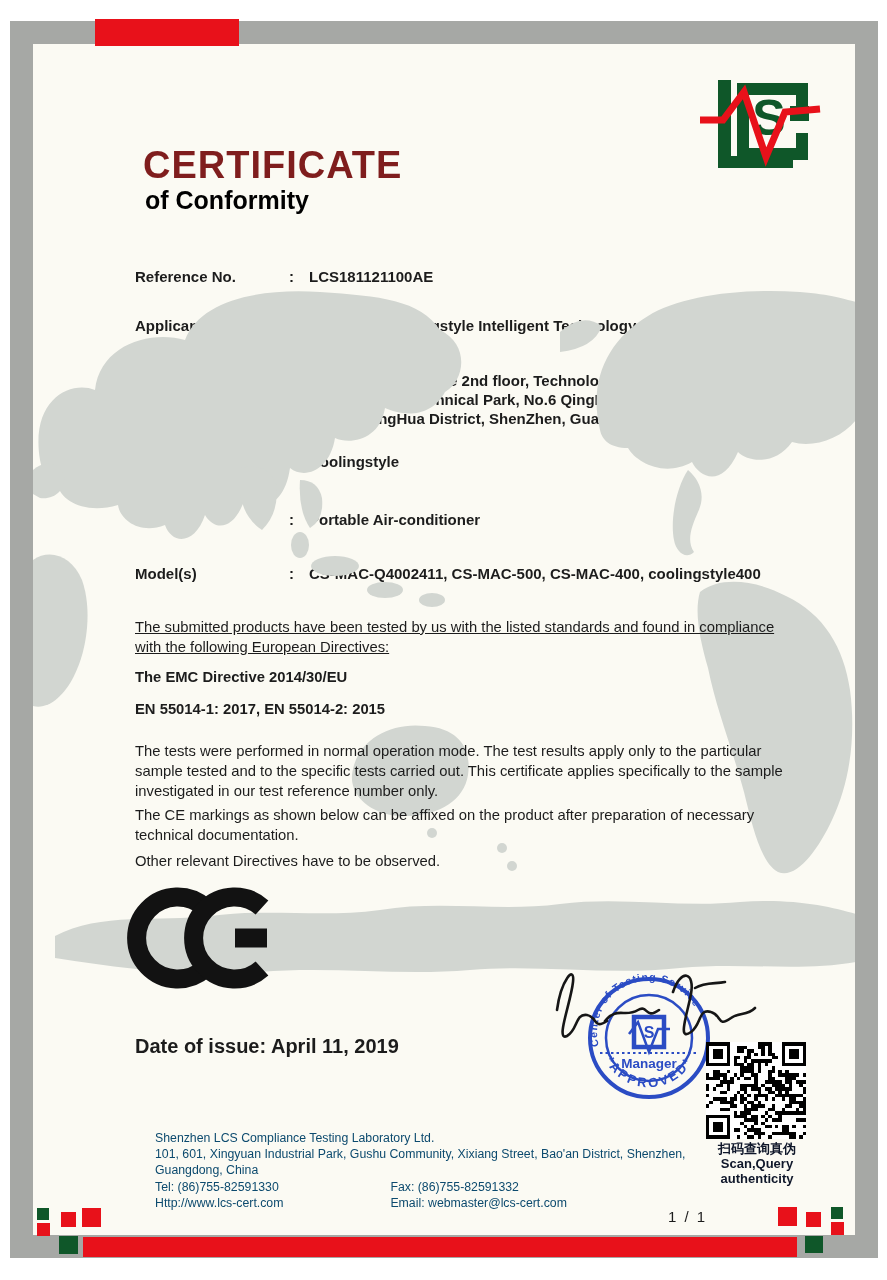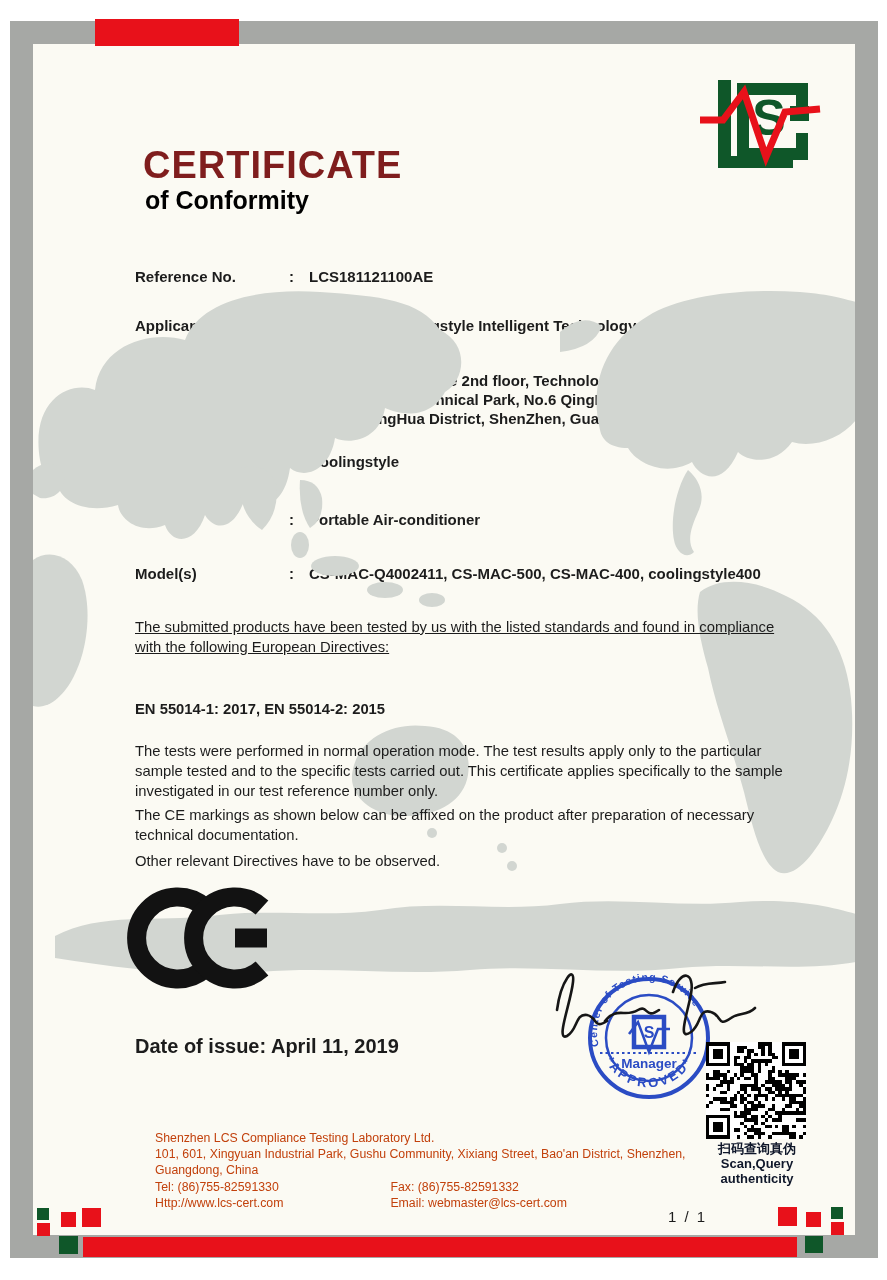--- a/index.html
+++ b/index.html
@@ -14,21 +14,21 @@
   .green{background:#0f5729;}
   .content{position:absolute;z-index:4;}
   .title-main{font-size:38px;font-weight:bold;letter-spacing:1px;color:#7f1d1d;}
   .title-sub{font-size:25px;font-weight:bold;color:#000000;}
   .row{position:absolute;left:135px;width:660px;font-size:15px;font-weight:bold;}
   .row .lbl{position:absolute;left:0;top:0;width:150px;}
   .row .col{position:absolute;left:154px;top:0;}
   .row .val{position:absolute;left:166px;top:0;width:472px;line-height:1.25;margin-left:8px;}
   .para{position:absolute;left:135px;width:656px;font-size:14.8px;line-height:1.34;}
   .para.b{font-weight:bold;}
-  .footer{position:absolute;left:155px;top:1130px;font-size:12.3px;line-height:1.32;color:#c2410c;}
+  .footer{position:absolute;left:155px;top:1130px;font-size:12.3px;line-height:1.32;color:#0c4a6e;}
   .footer .cell{display:inline-block;width:232px;}
   .pagenum{position:absolute;left:668px;top:1208px;font-size:15px;font-weight:normal;letter-spacing:2px;}
   .qrcap{position:absolute;left:690px;width:134px;text-align:center;font-weight:bold;font-size:13px;color:#0f172a;}
   svg{display:block;}
 </style>
 </head>
 <body>
 
 <div class="page">
 
@@ -115,20 +115,21 @@
     <span class="col">:</span>
     <span class="val">Portable Air-conditioner</span>
   </div>
   <div class="row" style="top:565px;">
     <span class="lbl">Model(s)</span>
     <span class="col">:</span>
     <span class="val">CS-MAC-Q4002411, CS-MAC-500, CS-MAC-400, coolingstyle400</span>
   </div>
 
   <div class="content para" style="top:618px;text-decoration:underline;">The submitted products have been tested by us with the listed standards and found in compliance with the following European Directives:</div>
+  <div class="content para b" style="top:668px;">The EMC Directive 2014/30/EU</div>
   <div class="content para b" style="top:700px;">EN 55014-1: 2017, EN 55014-2: 2015</div>
   <div class="content para" style="top:806px;">The CE markings as shown below can be affixed on the product after preparation of necessary technical documentation.</div>
   <div class="content para" style="top:742px;">The tests were performed in normal operation mode. The test results apply only to the particular sample tested and to the specific tests carried out. This certificate applies specifically to the sample investigated in our test reference number only.</div>
   <div class="content para" style="top:852px;">Other relevant Directives have to be observed.</div>
 
   <svg class="content" style="left:127px;top:886px;" width="150" height="104" viewBox="0 0 150 104">
     <g stroke="#121212" stroke-width="19" fill="none" stroke-linecap="butt">
       <path d="M 78 21.5 A 41 41 0 1 0 78 82.5"></path>
       <path d="M 135 21.5 A 41 41 0 1 0 135 82.5"></path>
       <path d="M 108 52 H 140"></path>

